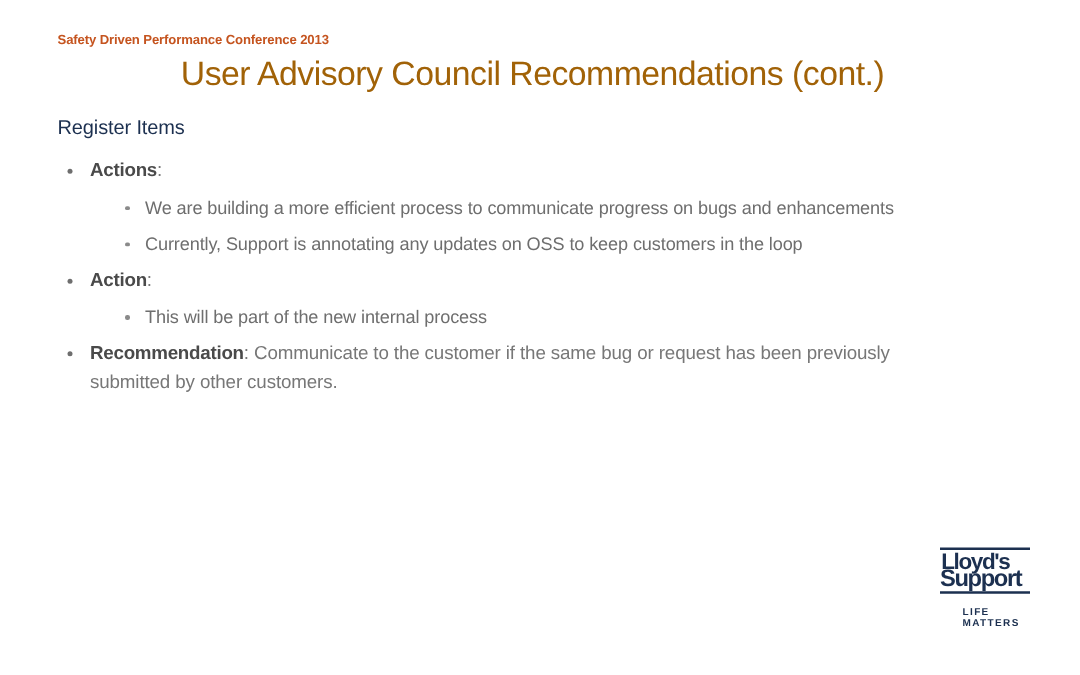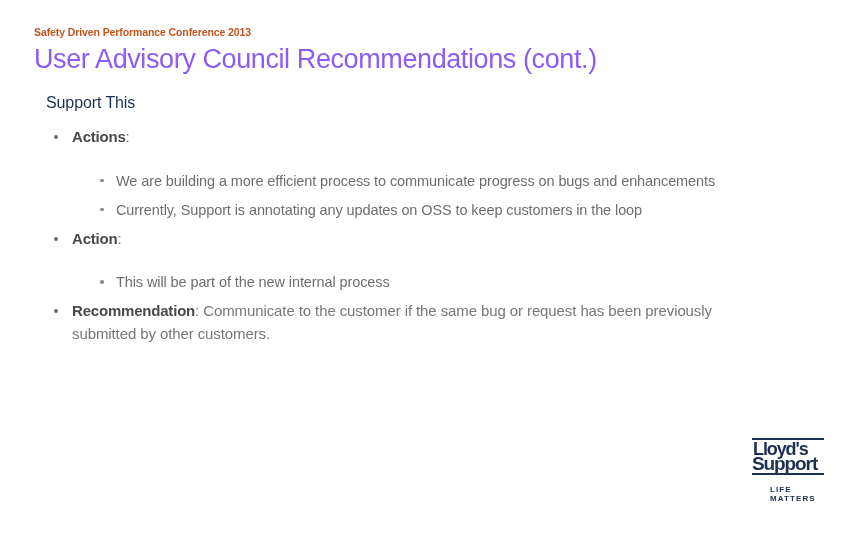--- a/index.html
+++ b/index.html
@@ -14,42 +14,43 @@
     position: relative;
     width: 864px;
     height: 540px;
     background: #ffffff;
     overflow: hidden;
   }
 
   
   .header {
     position: absolute;
-    left: 34px;
+    left: 46px;
     top: 26px;
     width: 760px;
   }
   .eyebrow {
     font-family: "Liberation Sans", sans-serif;
     font-size: 10.5px;
     font-weight: bold;
     letter-spacing: -0.1px;
     color: #c5541f;
     line-height: 13px;
     white-space: nowrap;
   }
   .slide-title {
     font-family: "Liberation Sans", sans-serif;
     font-size: 27px;
     font-weight: normal;
-    color: #8b5cf6;
+    color: #a16207;
     line-height: 33px;
     letter-spacing: -0.4px;
     margin-top: 4px;
     white-space: nowrap;
+    text-align: center;
   }
 
   
   .body-area {
     position: absolute;
     left: 46px;
     top: 92px;
     width: 700px;
   }
   .section-heading {
@@ -81,21 +82,21 @@
     left: 8px;
     top: 9px;
     width: 4px;
     height: 4px;
     border-radius: 50%;
     background: #6e6e6e;
   }
 
   ul.lvl2 {
     list-style: none;
-    margin: 21px 0 4px 0;
+    margin: 7px 0 4px 0;
     padding: 0;
   }
   ul.lvl2 > li {
     position: relative;
     padding-left: 26px;
     margin-bottom: 7px;
     font-size: 14.5px;
     line-height: 22px;
     color: #6e6e6e;
     letter-spacing: -0.1px;
@@ -167,21 +168,21 @@
 
 <div class="slide">
 
   <div class="header">
     <div class="eyebrow">Safety Driven Performance Conference 2013</div>
     <h1 class="slide-title">User Advisory Council Recommendations (cont.)</h1>
   </div>
 
   <div class="body-area">
 
-    <div class="section-heading">Support This</div>
+    <div class="section-heading">Register Items</div>
 
     <ul class="lvl1">
 
 
       <li>
         <span class="dot"></span>
         <span class="lead">Actions</span><span class="rest">:</span>
         <div class="sub-wrap">
           <ul class="lvl2">
             <li>

